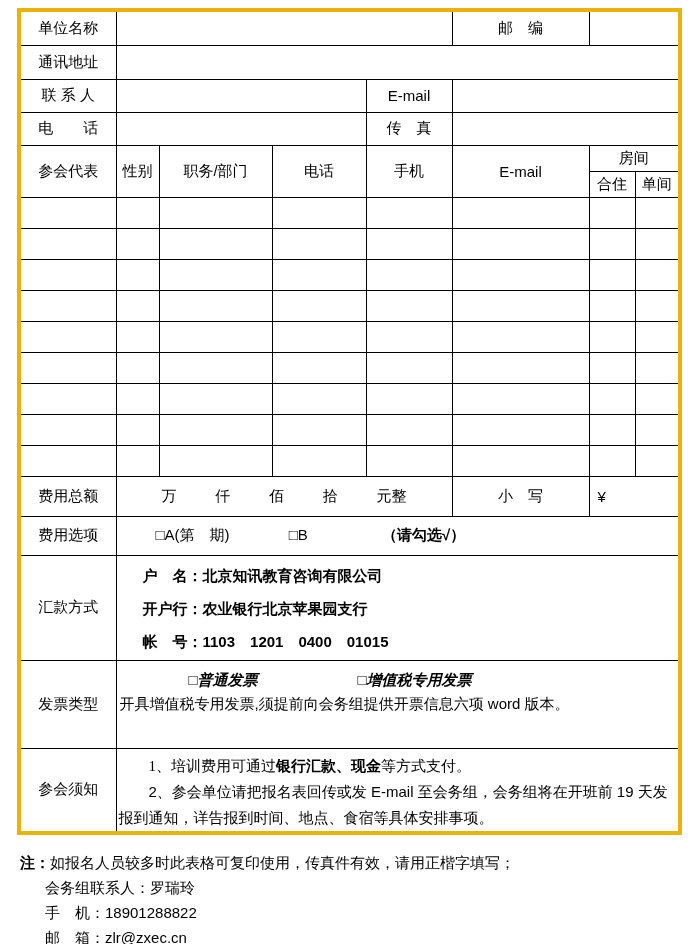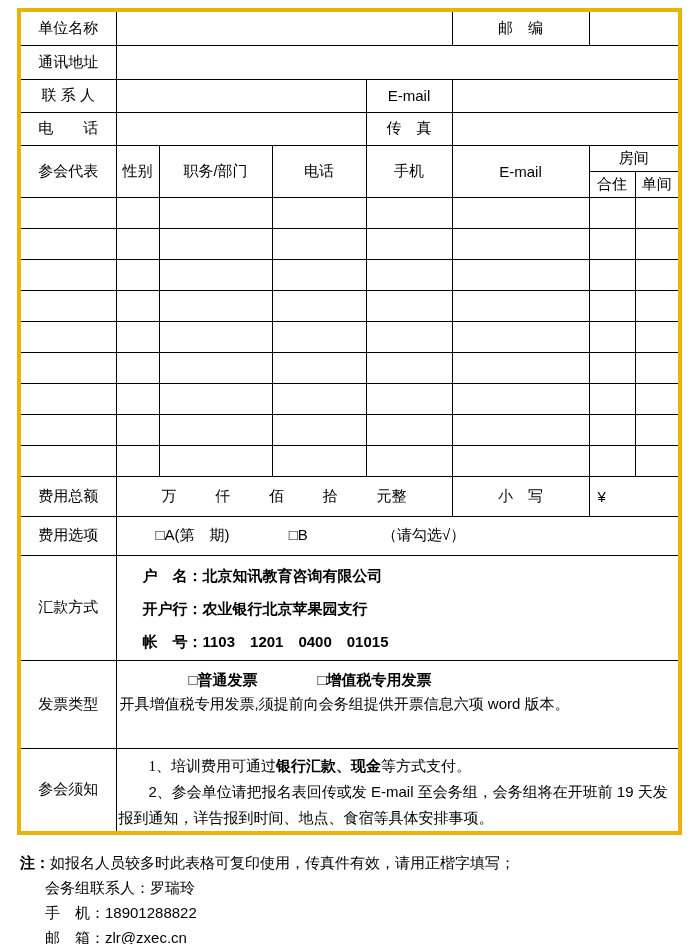--- a/index.html
+++ b/index.html
@@ -11,24 +11,24 @@
   .r1{height:35px}.r2{height:34px}.r3{height:33px}.r4{height:33px}
   .rh{height:26px}
   .re{height:31px}
   .rfee{height:40px}.ropt{height:39px}
   .rremit{height:105px}.rinv{height:88px}.rnotice{height:84px}
   .amount-row{display:flex;justify-content:space-between;padding:0 45px;}
   .small-cell{text-align:center;}
   .yen-cell{text-align:left;padding-left:8px;}
   .opt-row{padding-left:39px;}
   .opt-b{margin-left:55px;}
-  .opt-hint{margin-left:70px;}
+  .opt-hint{margin-left:70px;font-weight:bold;}
   .remit-cell div{padding-left:26px;line-height:33px;}
   .remit-cell{padding-top:2px;font-weight:bold;}
-  .inv-line1{display:flex;padding-left:72px;gap:60px;font-weight:bold;margin:10px 0 2px 0;}
+  .inv-line1{display:flex;padding-left:72px;gap:100px;font-weight:bold;margin:10px 0 2px 0;font-style:italic;}
   .inv-line2{padding-left:3px;line-height:24px;}
   .notice-cell p{margin:0;text-indent:2em;line-height:26px;padding:0 2px;}
   .notice-cell p:first-child{margin-top:4px;font-family:Liberation Serif, serif;}
   .bold{font-weight:bold;}
   .footer{margin:15px 0 0 20px;font-size:15px;line-height:25px;}
   .note-line{display:flex;}
   .note-label{font-weight:bold;white-space:nowrap;}
   .contact-lines{padding-left:25px;}
   .contact-line{display:flex;flex-direction:column;}
   .contact-line .left{width:305px;}

